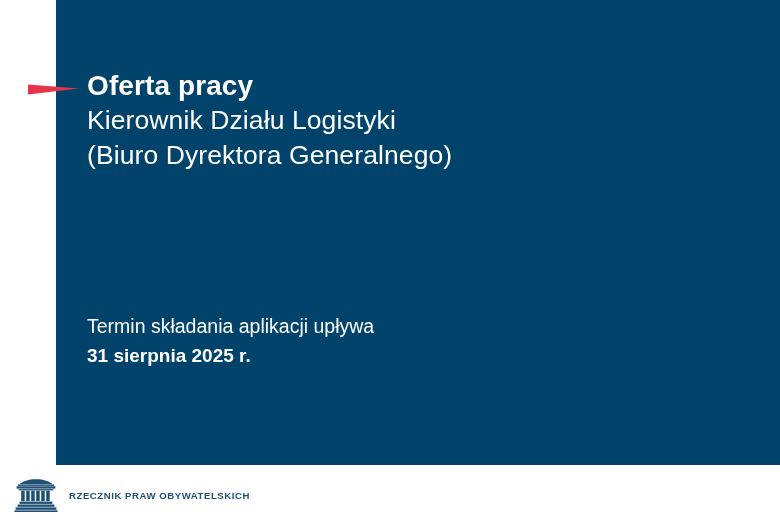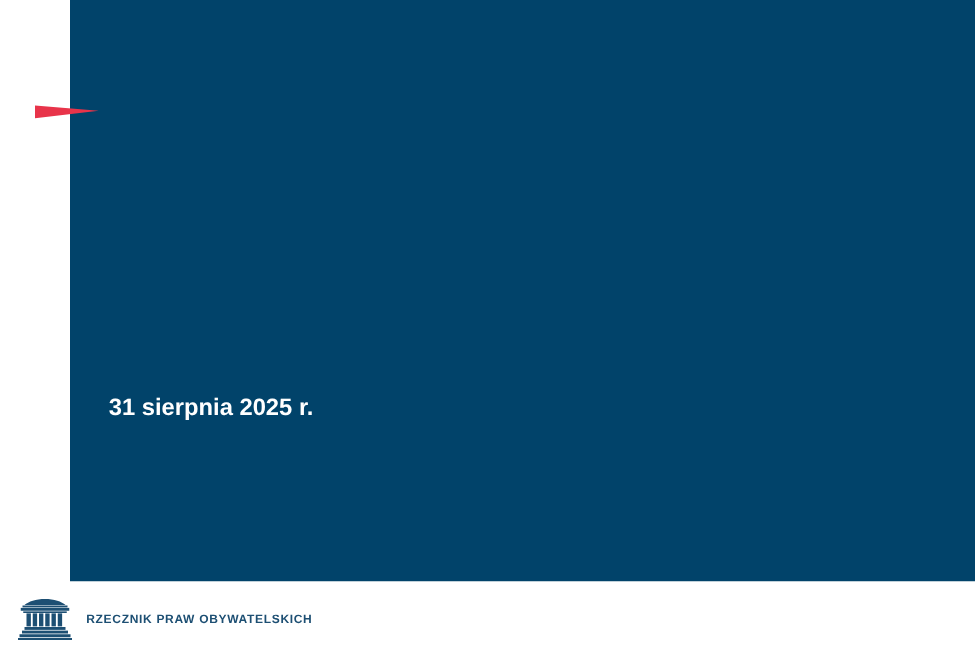--- a/index.html
+++ b/index.html
@@ -132,22 +132,28 @@
 <div id="poster">
 
   <div class="hero-panel"></div>
 
   <div class="accent-wedge">
     <svg viewBox="0 0 51 15" preserveAspectRatio="none" aria-hidden="true">
       <polygon points="0,2.4 51,6.6 0,12.6" fill="#e8344a"></polygon>
     </svg>
   </div>
 
+  <div class="title-block">
+    <div class="title-line lead">Oferta pracy</div>
+    <div class="title-line sub">Kierownik Działu Logistyki</div>
+    <div class="title-line sub">(Biuro Dyrektora Generalnego)</div>
+  </div>
 
   <div class="deadline-block">
+    <div class="deadline-line intro">Termin składania aplikacji upływa</div>
     <div class="deadline-line date">31 sierpnia 2025 r.</div>
   </div>
 
   <div class="footer-lockup">
     <div class="logo-mark">
       <svg viewBox="0 0 44 35" aria-hidden="true">
         <g fill="#1d4f73">
 
           <path d="M22 1.2 C14.8 1.2 8.6 3.3 5.6 6.0 L38.4 6.0 C35.4 3.3 29.2 1.2 22 1.2 Z"></path>
           <rect x="4.0" y="6.4" width="36.0" height="1.5"></rect>

